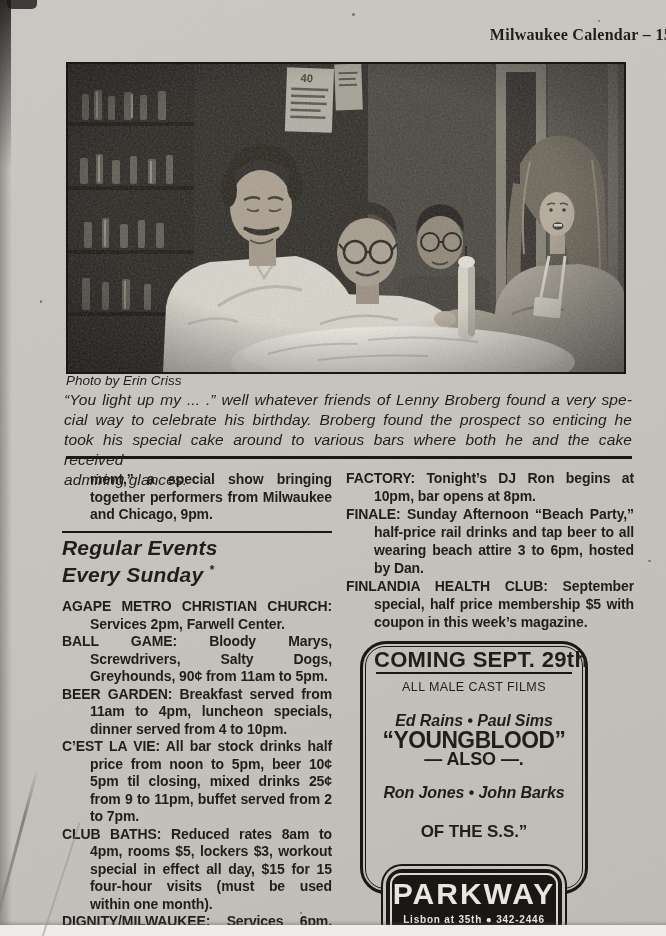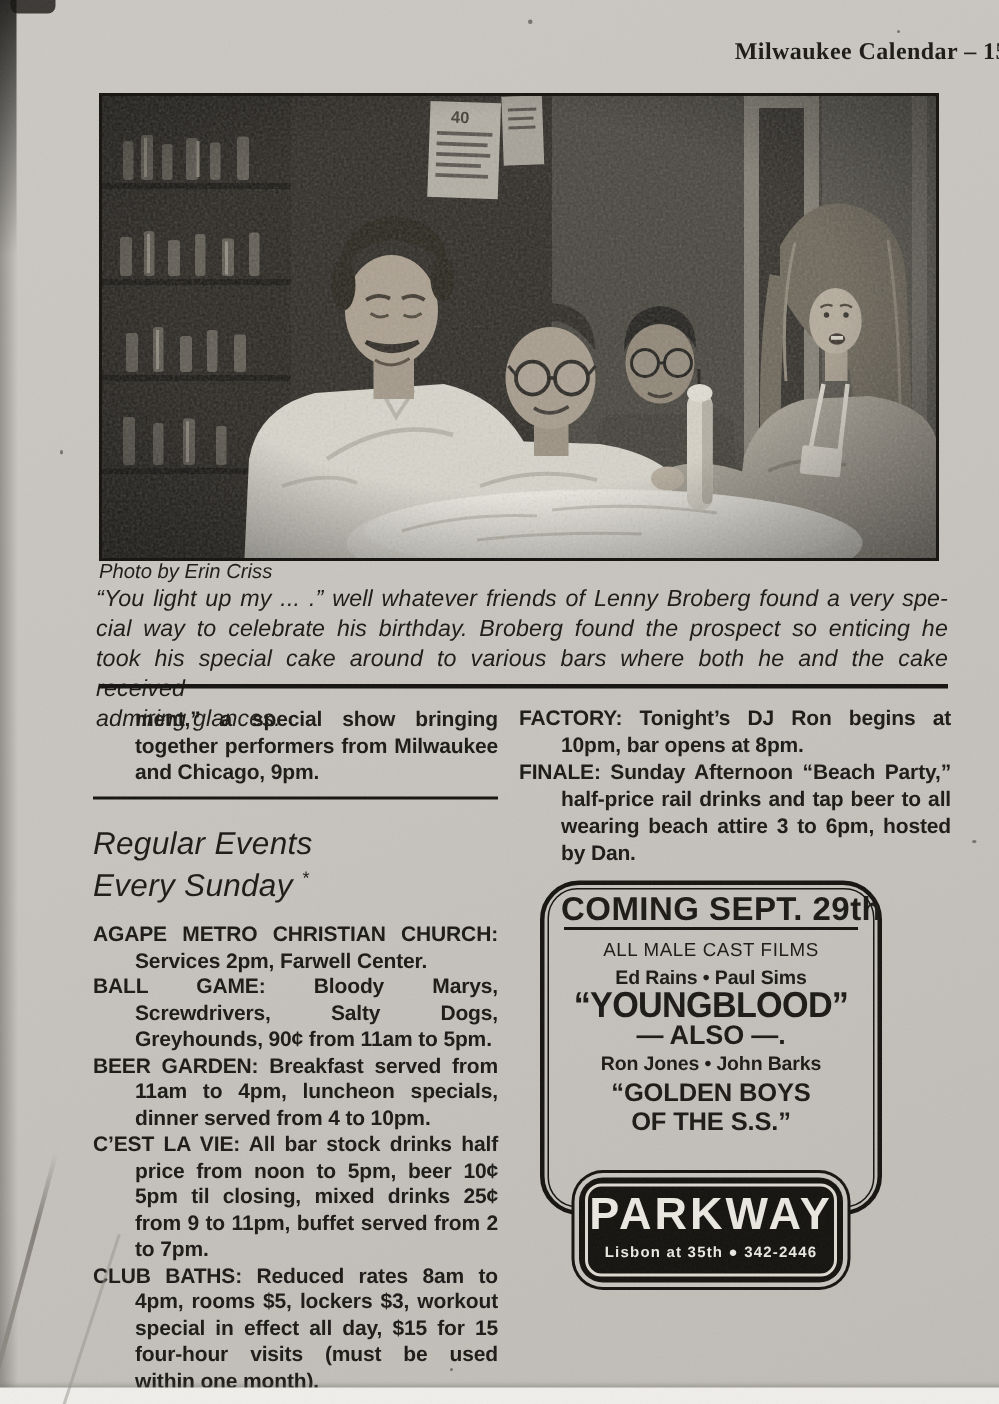--- a/index.html
+++ b/index.html
@@ -45,34 +45,34 @@
 
   .rule-full{position:absolute;left:66px;top:456px;width:566px;height:3px;background:#14130f;}
 
   
   .col-left{position:absolute;left:62px;top:469px;width:270px;
     font-size:14px;font-weight:bold;line-height:17.5px;letter-spacing:-.1px;}
   .col-right{position:absolute;left:346px;top:469px;width:288px;
     font-size:14px;font-weight:bold;line-height:18px;letter-spacing:-.1px;}
   .cont{margin:2px 0 0;padding-left:28px;text-align:justify;}
   .rule-col{height:2.5px;background:#14130f;margin:7px 0 0;}
-  .section-heading{margin:19px 0 12px;font-size:21px;line-height:22px;
-    font-style:italic;font-weight:normal;letter-spacing:.2px;}
+  .section-heading{margin:4px 0 12px;font-size:21px;line-height:22px;
+    font-style:italic;font-weight:bold;letter-spacing:.2px;}
   .section-heading sup{font-size:12px;}
   .item{margin:0;padding-left:28px;text-indent:-28px;text-align:justify;}
 
   
   .ad-box{position:relative;margin:10px 0 0 14px;width:200px;min-height:128px;
     border:3px solid #14130f;border-radius:26px;padding:7px 11px 50px;text-align:center;}
   .ad-box::before{content:'';position:absolute;inset:2px;border:1.5px solid #14130f;
     border-radius:20px;pointer-events:none;}
   .ad-heading{font-size:22px;font-weight:bold;letter-spacing:.3px;white-space:nowrap;}
   .ad-rule{height:2px;background:#14130f;margin:3px 2px 4px;}
   .ad-sub{font-size:12.5px;font-weight:normal;letter-spacing:.4px;}
-  .ad-stars{font-size:13px;font-weight:bold;margin-top:1px;white-space:nowrap;}
+  .ad-stars{font-size:16px;font-weight:bold;margin-top:16px;white-space:nowrap;font-style:italic;}
   .ad-title1{font-size:24px;font-weight:bold;letter-spacing:-.5px;margin:1px 0;transform:scaleX(.95);}
   .ad-also{font-size:18px;font-weight:bold;margin:1px 0;}
   .ad-title2{font-size:17px;font-weight:bold;line-height:19px;margin-top:1px;}
 
   .logo{position:absolute;left:50%;bottom:-48px;transform:translateX(-50%);
     width:176px;height:70px;background:#14130f;border-radius:16px;
     box-shadow:0 0 0 3px #c7c4bf,0 0 0 5px #14130f;
     display:flex;flex-direction:column;align-items:center;justify-content:center;color:#e9e7e0;}
   .logo::after{content:'';position:absolute;inset:4px;border:2px solid #ddd9d1;
     border-radius:11px;pointer-events:none;}
@@ -285,31 +285,35 @@
 
   <div class="col-right">
     <p class="item">
       <span>FACTORY:</span>
       <span>Tonight’s DJ Ron begins at 10pm, bar opens at 8pm.</span>
     </p>
     <p class="item">
       <span>FINALE:</span>
       <span>Sunday Afternoon “Beach Party,” half-price rail drinks and tap beer to all wearing beach attire 3 to 6pm, hosted by Dan.</span>
     </p>
+    <p class="item">
+      <span>FINLANDIA HEALTH CLUB:</span>
+      <span>September special, half price membership $5 with coupon in this week’s magazine.</span>
+    </p>
 
     <div class="ad-box">
       <div class="ad-heading">COMING SEPT. 29th</div>
       <div class="ad-rule"></div>
       <div class="ad-sub">ALL MALE CAST FILMS</div>
       <div class="ad-stars">Ed Rains • Paul Sims</div>
       <div class="ad-title1">“YOUNGBLOOD”</div>
       <div class="ad-also">— ALSO —.</div>
       <div class="ad-stars">Ron Jones • John Barks</div>
       <div class="ad-title2">
-        <span>“GOLDEN BOYS</span><br>
+        <br>
         <span>OF THE S.S.”</span>
       </div>
       <div class="logo">
         <div class="logo-name">PARKWAY</div>
         <div class="logo-addr">Lisbon at 35th ● 342-2446</div>
       </div>
     </div>
   </div>
 
   <div class="edge-left"></div>

